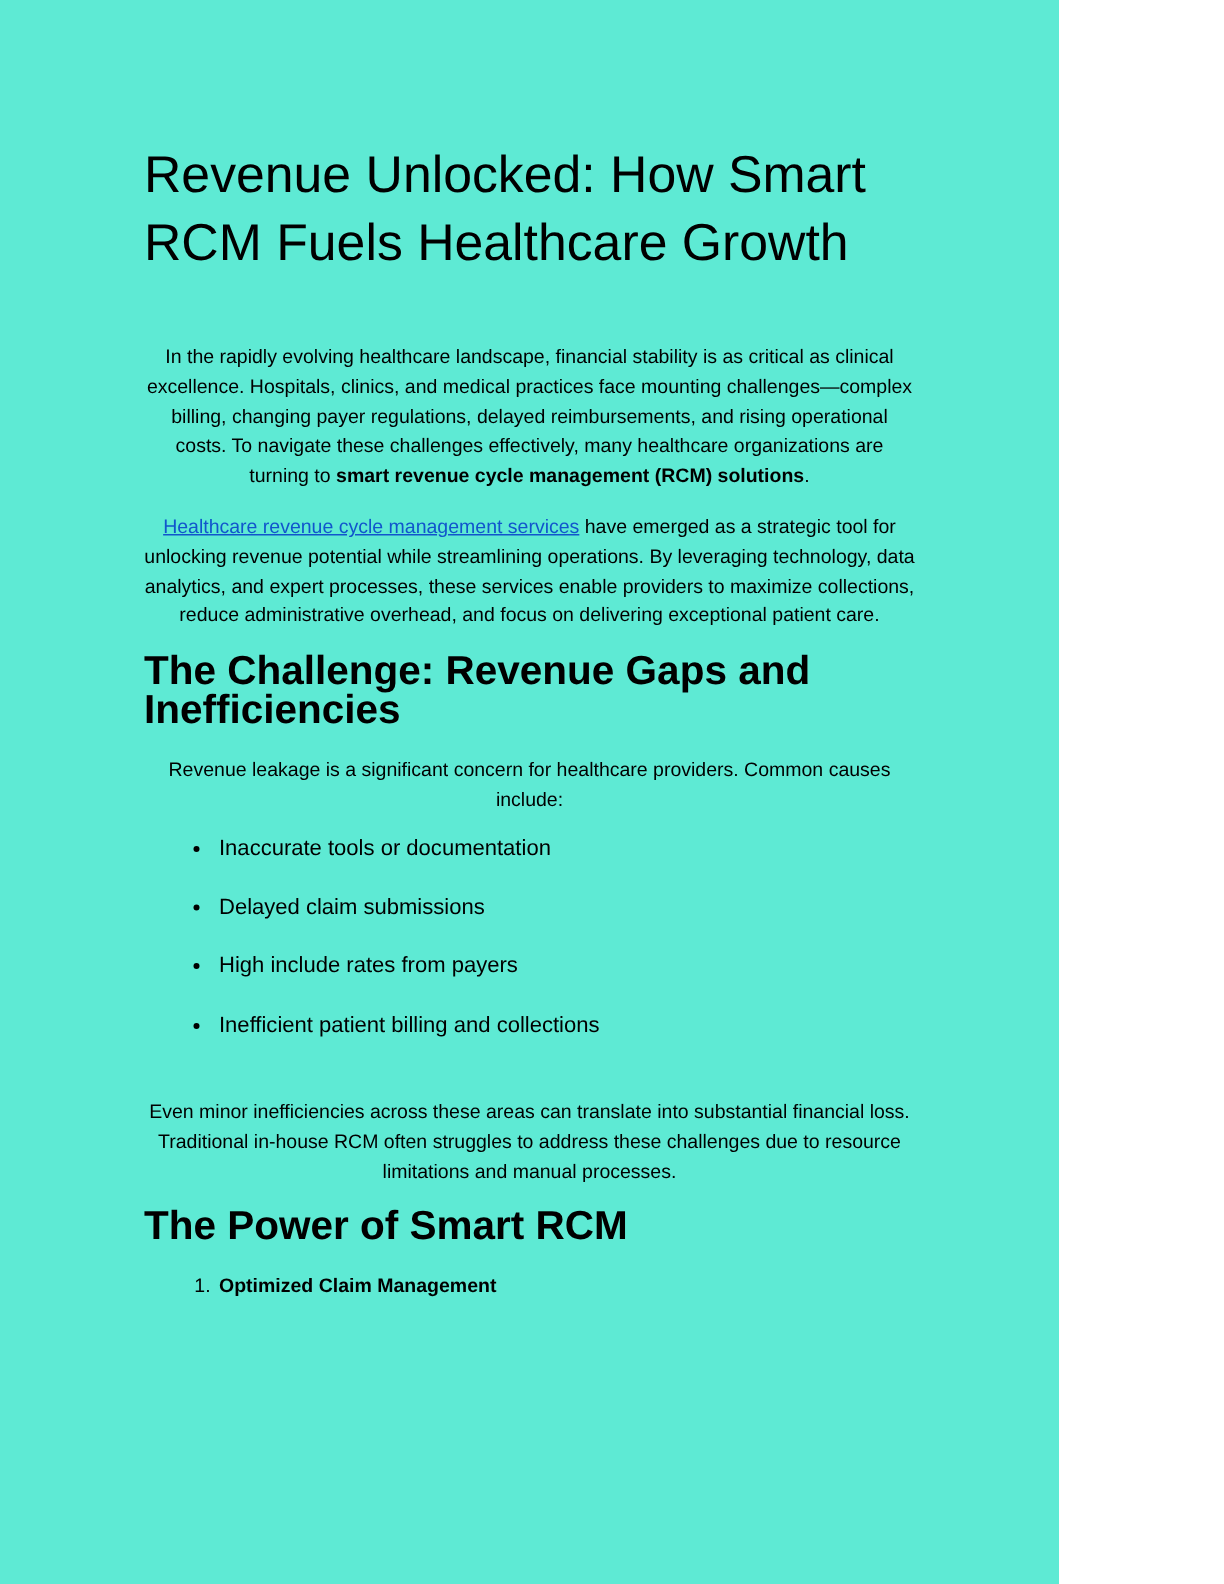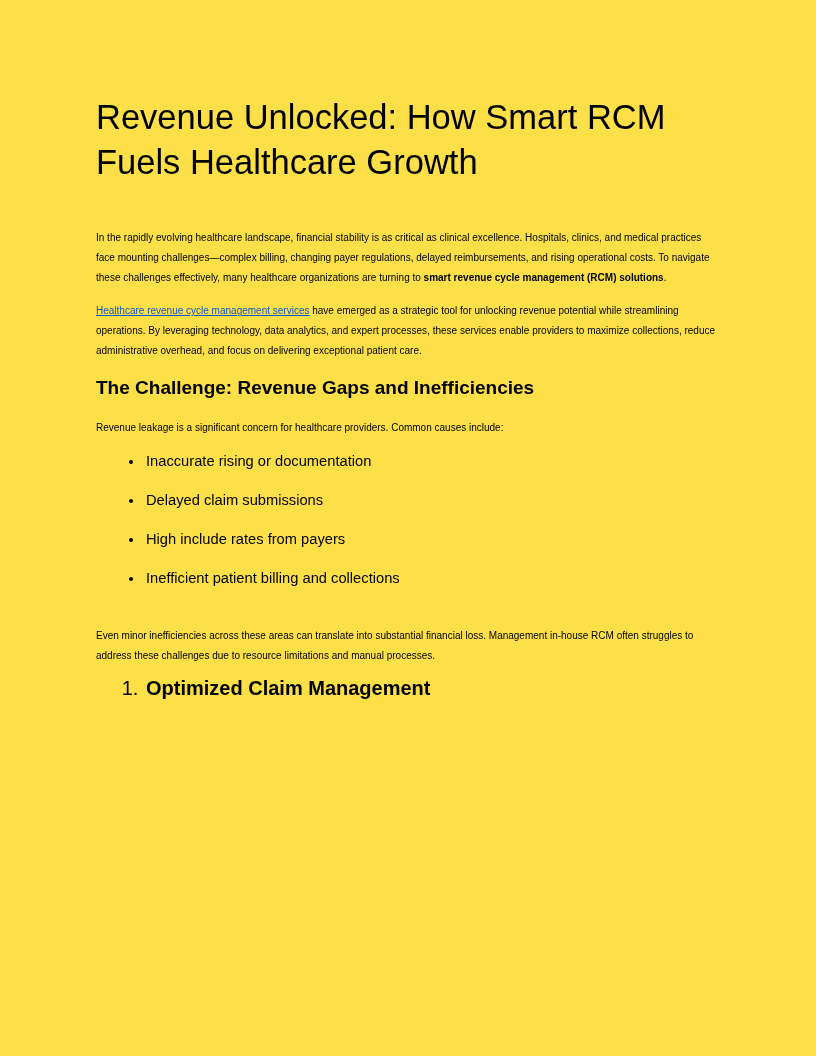--- a/index.html
+++ b/index.html
@@ -2,43 +2,44 @@
 <html><head>
 <meta charset="utf-8">
 <style>
   * { box-sizing: border-box; }
   html, body {
     margin: 0;
     padding: 0;
     background: #ffffff;
   }
   .page {
-    width: 816px;
+    width: 706px;
     height: 1056px;
-    background: #fde047;
+    background: #5eead4;
     padding: 95px 96px 0 96px;
     font-family: "Liberation Sans", sans-serif;
     color: #000000;
     overflow: hidden;
   }
   h1.doc-title {
     font-size: 34.5px;
     font-weight: 400;
     line-height: 44.5px;
     margin: 0 0 44px 0;
     color: #000000;
   }
   p.doc-p {
-    font-size: 10px;
+    font-size: 13px;
     line-height: 19.8px;
     margin: 0 0 14px 0;
     color: #000000;
+    text-align: center;
   }
   h2.doc-h2 {
-    font-size: 19px;
+    font-size: 27px;
     font-weight: 700;
     line-height: 26px;
     margin: 0 0 17px 0;
     color: #000000;
   }
   ul.doc-ul {
     display: flow-root;
     list-style: disc outside;
     margin: 0 0 17px 0;
     padding: 0 0 0 48px;
@@ -49,21 +50,21 @@
     margin: 0 0 19.5px 0;
     padding-left: 2px;
   }
   ol.doc-ol {
     display: flow-root;
     list-style: decimal outside;
     margin: 0;
     padding: 0 0 0 48px;
   }
   ol.doc-ol li {
-    font-size: 20px;
+    font-size: 13px;
     line-height: 19.8px;
     padding-left: 2px;
   }
   .li-body {
     white-space: pre-wrap;
   }
   a.doc-link {
     color: #1155cc;
     font-weight: 400;
     text-decoration: underline;
@@ -80,28 +81,29 @@
 
   <p class="doc-p"><span>In the rapidly evolving healthcare landscape, financial stability is as critical as clinical excellence. Hospitals, clinics, and medical practices face mounting challenges—complex billing, changing payer regulations, delayed reimbursements, and rising operational costs. To navigate these challenges effectively, many healthcare organizations are turning to </span><strong>smart revenue cycle management (RCM) solutions</strong><span>.</span></p>
 
   <p class="doc-p"><a class="doc-link">Healthcare revenue cycle management services</a><span> have emerged as a strategic tool for unlocking revenue potential while streamlining operations. By leveraging technology, data analytics, and expert processes, these services enable providers to maximize collections, reduce administrative overhead, and focus on delivering exceptional patient care.</span></p>
 
   <h2 class="doc-h2">The Challenge: Revenue Gaps and Inefficiencies</h2>
 
   <p class="doc-p">Revenue leakage is a significant concern for healthcare providers. Common causes include:</p>
 
   <ul class="doc-ul">
-    <li>Inaccurate rising or documentation</li>
+    <li>Inaccurate tools or documentation</li>
     <li>Delayed claim submissions</li>
     <li>High include rates from payers</li>
     <li>Inefficient patient billing and collections</li>
   </ul>
 
-  <p class="doc-p">Even minor inefficiencies across these areas can translate into substantial financial loss. Management in-house RCM often struggles to address these challenges due to resource limitations and manual processes.</p>
+  <p class="doc-p">Even minor inefficiencies across these areas can translate into substantial financial loss. Traditional in-house RCM often struggles to address these challenges due to resource limitations and manual processes.</p>
 
+  <h2 class="doc-h2">The Power of Smart RCM</h2>
 
 
   <ol class="doc-ol">
     <li>
       <strong>Optimized Claim Management</strong>
     </li>
   </ol>
 
 </div>
 

